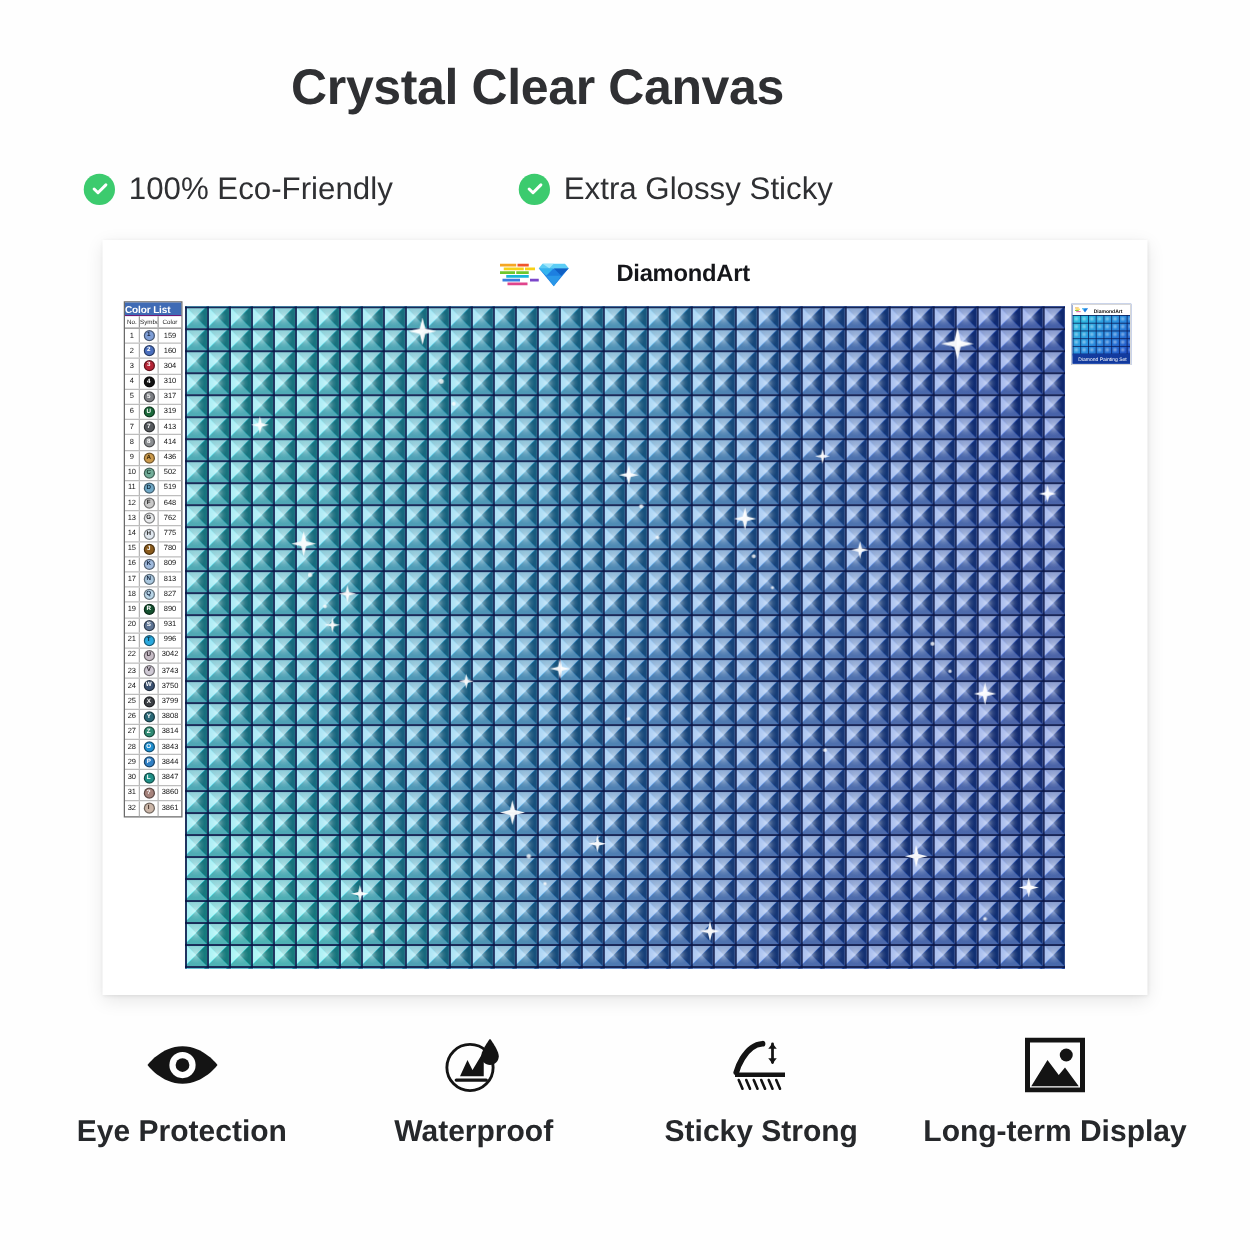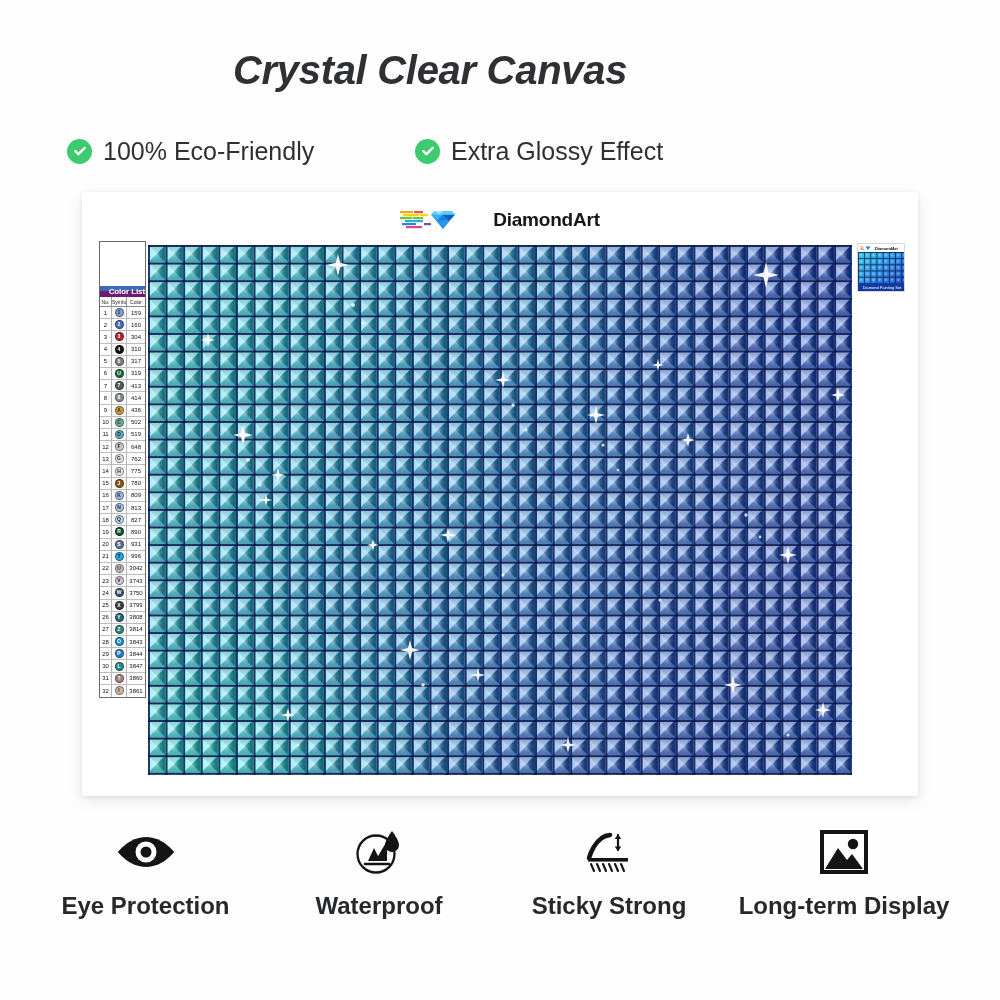--- a/index.html
+++ b/index.html
@@ -10,21 +10,20 @@
     overflow: hidden;
   }
   .page { position: relative; width: 1000px; height: 1000px; background: #fefefe; }
 
   
   .headline {
     position: absolute; left: 0; top: 48px; width: 860px;
     text-align: center;
     font-size: 40px; font-weight: bold; letter-spacing: -0.3px;
     color: #2f3033;
-    font-style: italic;
   }
 
   
   .check-row {
     position: absolute; left: 0; top: 131px; width: 1000px; height: 40px;
     display: flex; align-items: center;
   }
   .check-item { display: flex; align-items: center; gap: 11px; }
   .check-item.i0 { position: absolute; left: 67px; }
   .check-item.i1 { position: absolute; left: 415px; }
@@ -102,25 +101,24 @@
   .color-list {
     position: absolute; left: 99px; top: 241px;
     width: 47px;
     border: 1px solid #6a6a6a;
     background: #ffffff;
     font-family: "Liberation Sans", sans-serif;
     z-index: 6;
   }
   .cl-title {
     background: #3f6bb5; color: #ffffff;
-    font-size: 8px; font-weight: bold; text-align: right;
+    font-size: 8px; font-weight: bold; text-align: left;
     line-height: 11px; height: 11px;
-    border-bottom: 6px solid #701a75;
+    border-bottom: 1px solid #701a75;
     letter-spacing: -0.1px;
-    margin-top: 44px;
   }
   .cl-head { display: flex; height: 10px; border-bottom: 1px solid #8a8a8a; background:#fff; }
   .cl-head div {
     font-size: 5px; color: #222; text-align: center; line-height: 10px;
     border-right: 1px solid #9a9a9a; overflow: hidden;
   }
   .cl-head div:last-child { border-right: none; }
   .cl-c1 { width: 12px; flex: none; }
   .cl-c2 { width: 15px; flex: none; }
   .cl-c3 { width: 18px; flex: none; }
@@ -205,21 +203,21 @@
       </span>
       <span class="check-label">100% Eco-Friendly</span>
     </div>
 
     <div class="check-item i1">
       <span class="check-badge">
         <svg width="16" height="16" viewBox="0 0 16 16">
             <path d="M3.3 8.2 L6.4 11.2 L12.7 4.9" stroke="#ffffff" stroke-width="2.4" fill="none" stroke-linecap="round" stroke-linejoin="round"></path>
           </svg>
       </span>
-      <span class="check-label">Extra Glossy Effect</span>
+      <span class="check-label">Extra Glossy Sticky</span>
     </div>
 
   </div>
 
   <div class="canvas-card">
 
     <div class="brand">
       <svg class="brand-mark" viewBox="0 0 86 28">
         <g>
           <rect x="0" y="5" width="13" height="2.2" fill="#f5a623"></rect>

